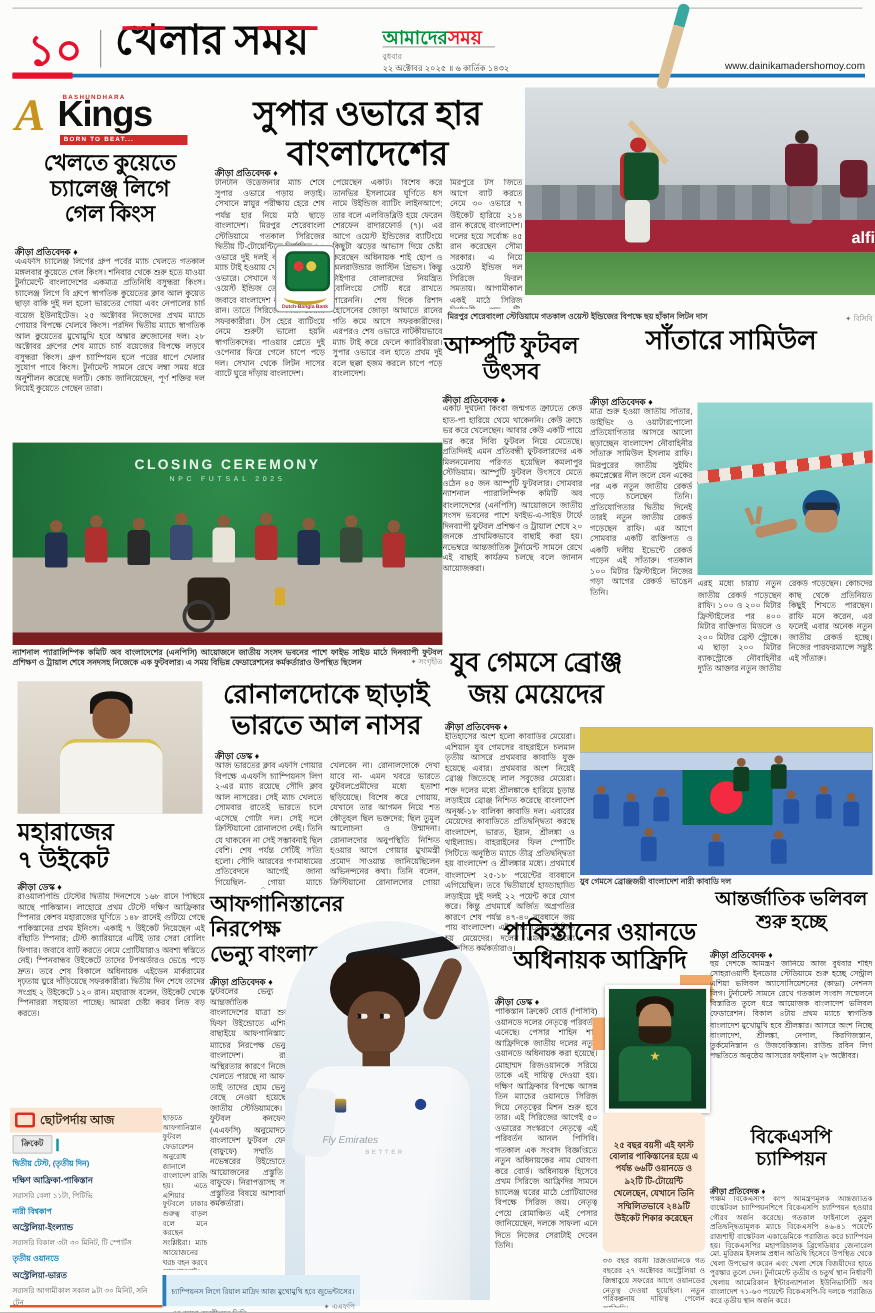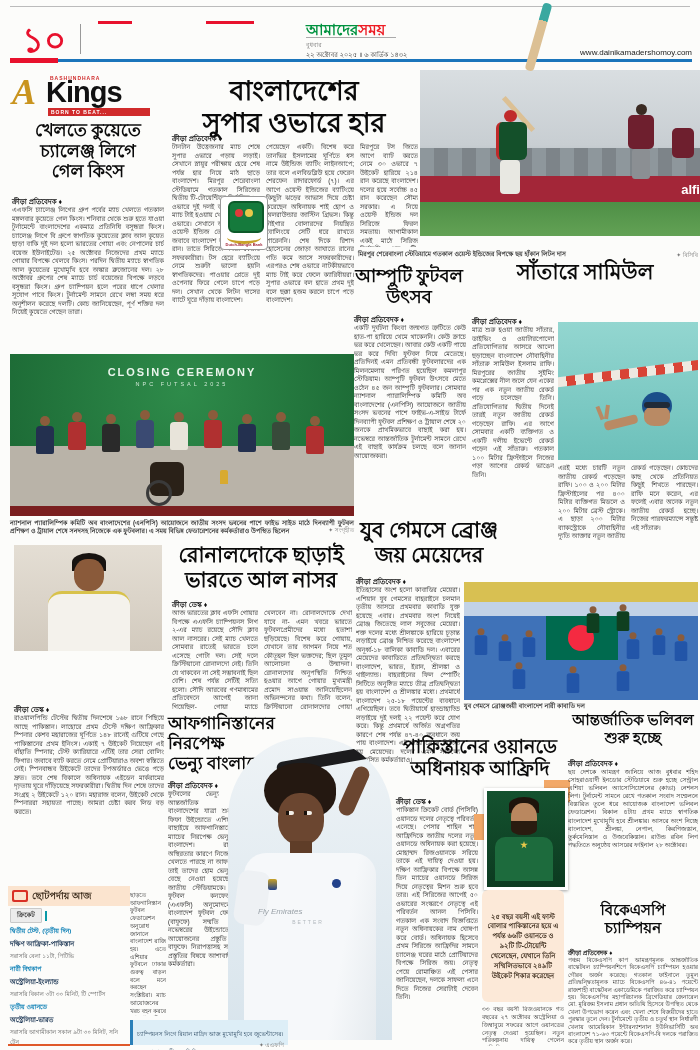--- a/index.html
+++ b/index.html
@@ -24,20 +24,21 @@
 </style>
 </head>
 <body>
 
 <div class="page">
 
   <div class="abs" style="left:10px;top:6px;width:680px;height:1px;background:#bbb"></div>
   <div class="abs" style="left:534px;top:2px;width:9px;height:70px;background:linear-gradient(#3aa8a0 0 18px,#dcc094 18px);transform:rotate(16deg);border-radius:4px;z-index:1"></div>
   <div class="abs" style="left:22px;top:14px;font-size:34px;font-weight:bold;color:#e8112d;z-index:2">১০</div>
   <div class="abs" style="left:80px;top:24px;width:1px;height:30px;background:#999"></div>
+  <div class="abs hl" style="left:92px;top:14px;font-size:33px;z-index:2">খেলার সময়</div>
   <div class="abs" style="left:98px;top:21px;width:34px;height:3px;background:#e8112d;z-index:3"></div>
   <div class="abs" style="left:206px;top:21px;width:48px;height:3px;background:#e8112d;z-index:3"></div>
   <div class="abs" style="left:306px;top:18px;font-size:15px;font-weight:bold;z-index:2">
     <span style="color:#00923f">আমাদের</span><span style="color:#ed1c24">সময়</span>
   </div>
   <div class="abs" style="left:306px;top:37px;width:90px;height:1px;background:#aaa"></div>
   <div class="abs" style="left:306px;top:40px;font-size:6.2px;color:#777">বুধবার</div>
   <div class="abs" style="left:306px;top:49px;font-size:6.6px;color:#333">২২ অক্টোবর ২০২৫ ॥ ৬ কার্তিক ১৪৩২</div>
   <div class="abs" style="left:540px;top:48px;width:152px;text-align:right;font-size:8px;color:#222;z-index:2">www.dainikamadershomoy.com</div>
   <div class="abs" style="left:10px;top:59px;width:682px;height:3px;background:#1b75bb"></div>
@@ -71,22 +72,22 @@
   </div>
   <div class="abs hl" style="left:10px;top:120px;width:156px;font-size:17.5px">
     <div>খেলতে কুয়েতে</div>
     <div>চ্যালেঞ্জ লিগে</div>
     <div>গেল কিংস</div>
   </div>
   <div class="abs byline" style="left:12px;top:196px">ক্রীড়া প্রতিবেদক ♦</div>
   <div class="abs bcol" style="left:12px;top:206px;width:152px;height:146px">এএফসি চ্যালেঞ্জ লিগের গ্রুপ পর্বের ম্যাচ খেলতে গতকাল মঙ্গলবার কুয়েতে গেল কিংস। শনিবার থেকে শুরু হতে যাওয়া টুর্নামেন্টে বাংলাদেশের একমাত্র প্রতিনিধি বসুন্ধরা কিংস। চ্যালেঞ্জ লিগে বি গ্রুপে স্বাগতিক কুয়েতের ক্লাব আল কুয়েত ছাড়া বাকি দুই দল হলো ভারতের গোয়া এবং নেপালের চার্চ বয়েজ ইউনাইটেড। ২৫ অক্টোবর নিজেদের প্রথম ম্যাচে গোয়ার বিপক্ষে খেলবে কিংস। পরদিন দ্বিতীয় ম্যাচে স্বাগতিক আল কুয়েতের মুখোমুখি হবে অস্কার ব্রুজোনের দল। ২৮ অক্টোবর গ্রুপের শেষ ম্যাচে চার্চ বয়েজের বিপক্ষে লড়বে বসুন্ধরা কিংস। গ্রুপ চ্যাম্পিয়ন হলে পরের ধাপে খেলার সুযোগ পাবে কিংস। টুর্নামেন্ট সামনে রেখে লম্বা সময় ধরে অনুশীলন করেছে দলটি। কোচ জানিয়েছেন, পূর্ণ শক্তির দল নিয়েই কুয়েতে গেছেন তারা।</div>
 
   <div class="abs hl" style="left:168px;top:76px;width:252px;font-size:27px">
+    <div>সুপার ওভারে হার</div>
     <div>বাংলাদেশের</div>
-    <div>সুপার ওভারে হার</div>
   </div>
   <div class="abs byline" style="left:172px;top:133px">ক্রীড়া প্রতিবেদক ♦</div>
   <div class="abs bcol" style="left:172px;top:143px;width:88px;height:206px">টানটান উত্তেজনার ম্যাচ শেষে সুপার ওভারে গড়ায় লড়াই। সেখানে স্নায়ুর পরীক্ষায় হেরে শেষ পর্যন্ত হার নিয়ে মাঠ ছাড়ে বাংলাদেশ। মিরপুর শেরেবাংলা স্টেডিয়ামে গতকাল সিরিজের দ্বিতীয় টি-টোয়েন্টিতে নির্ধারিত ২০ ওভারে দুই দলই করে সমান রান। ম্যাচ টাই হওয়ায় খেলা গড়ায় সুপার ওভারে। সেখানে আগে ব্যাট করে ওয়েস্ট ইন্ডিজ তোলে ১৫ রান। জবাবে বাংলাদেশ করতে পারে ১৩ রান। তাতে সিরিজে সমতা ফেরায় সফরকারীরা। টস হেরে ব্যাটিংয়ে নেমে শুরুটা ভালো হয়নি স্বাগতিকদের। পাওয়ার প্লেতে দুই ওপেনার ফিরে গেলে চাপে পড়ে দল। সেখান থেকে লিটন দাসের ব্যাটে ঘুরে দাঁড়ায় বাংলাদেশ।</div>
   <div class="abs bcol" style="left:266px;top:143px;width:88px;height:206px">পেয়েছেন একটি। বিশেষ করে তানভির ইসলামের ঘূর্ণিতে ধস নামে উইন্ডিজ ব্যাটিং লাইনআপে; তার বলে এলবিডব্লিউ হয়ে ফেরেন শেরফেন রাদারফোর্ড (৭)। এর আগে ওয়েস্ট ইন্ডিজের ব্যাটিংয়ে কিছুটা ঝড়ের আভাস দিয়ে চেষ্টা করেছেন অধিনায়ক শাই হোপ ও অলরাউন্ডার জাস্টিন গ্রিভস। কিন্তু টাইগার বোলারদের নিয়ন্ত্রিত বোলিংয়ে সেটি ধরে রাখতে পারেননি। শেষ দিকে রিশাদ হোসেনের জোড়া আঘাতে রানের গতি কমে আসে সফরকারীদের। এরপরও শেষ ওভারে নাটকীয়ভাবে ম্যাচ টাই করে ফেলে ক্যারিবীয়রা। সুপার ওভারে বল হাতে প্রথম দুই বলে ছক্কা হজম করলে চাপে পড়ে বাংলাদেশ।</div>
   <div class="abs bcol" style="left:360px;top:143px;width:58px;height:104px">মিরপুরে টস জিতে আগে ব্যাট করতে নেমে ৩০ ওভারে ৭ উইকেট হারিয়ে ২১৪ রান করেছে বাংলাদেশ। দলের হয়ে সর্বোচ্চ ৪৫ রান করেছেন সৌম্য সরকার। এ নিয়ে ওয়েস্ট ইন্ডিজ দল সিরিজে ফিরল সমতায়। আগামীকাল একই মাঠে সিরিজ নির্ধারণী শেষ টি-টোয়েন্টিতে মুখোমুখি হবে দুদল।</div>
   <div class="abs" style="left:220px;top:196px;width:46px;height:52px;background:#fff;border:1px solid #999;border-radius:4px;z-index:2">
     <div class="abs" style="left:7px;top:4px;width:32px;height:28px;background:#157a3c;border-radius:6px;border:2px solid #0d5a2a"></div>
     <div class="abs" style="left:14px;top:12px;width:8px;height:8px;border-radius:50%;background:#e03a3a"></div>
     <div class="abs" style="left:24px;top:12px;width:8px;height:8px;border-radius:50%;background:#e8c84a"></div>
     <div class="abs" style="left:6px;top:34px;width:34px;height:10px;border-bottom:3px solid #c9a227;border-radius:0 0 50% 50%"></div>
@@ -172,20 +173,24 @@
     <div>ভারতে আল নাসর</div>
   </div>
   <div class="abs byline" style="left:172px;top:599px">ক্রীড়া ডেস্ক ♦</div>
   <div class="abs bcol" style="left:172px;top:609px;width:86px;height:102px">আজ ভারতের ক্লাব এফসি গোয়ার বিপক্ষে এএফসি চ্যাম্পিয়নস লিগ ২-এর ম্যাচ রয়েছে সৌদি ক্লাব আল নাসরের। সেই ম্যাচ খেলতে সোমবার রাতেই ভারতে চলে এসেছে গোটা দল। সেই দলে ক্রিস্টিয়ানো রোনালদো নেই। তিনি যে থাকবেন না সেই সম্ভাবনাই ছিল বেশি। শেষ পর্যন্ত সেটিই সত্যি হলো। সৌদি আরবের গণমাধ্যমের প্রতিবেদনে আগেই জানা গিয়েছিল- গোয়া ম্যাচে রোনালদোকে বিশ্রাম দেওয়া হতে পারে। ফলে ভারত সফরগামী বিমানে তিনি থাকবেন না। তবে আনুষ্ঠানিকভাবে এ কথা না জানানোয় রোনালদো-ভক্তদের আশা ছিল। গোয়ার তরফে অনুরোধ করা হয়েছিল, যাতে রোনালদো ম্যাচটি খেলেন। সেই অনুরোধ রাখেনি সৌদি ক্লাবটি।</div>
   <div class="abs bcol" style="left:264px;top:609px;width:88px;height:102px">খেলবেন না। রোনালদোকে দেখা যাবে না- এমন খবরে ভারতে ফুটবলপ্রেমীদের মধ্যে হতাশা ছড়িয়েছে। বিশেষ করে গোয়ায়, যেখানে তার আগমন নিয়ে শত কৌতূহল ছিল ভক্তদের; ছিল তুমুল আলোচনা ও উন্মাদনা। রোনালদোর অনুপস্থিতি নিশ্চিত হওয়ার আগে গোয়ার মুখ্যমন্ত্রী প্রমোদ সাওয়ান্ত জানিয়েছিলেন অভিনন্দনের কথা। তিনি বলেন, ক্রিস্টিয়ানো রোনালদোর গোয়া সফরের সম্ভাবনার খবর গোয়া নয়, পুরো ভারতজুড়েই ফুটবলপ্রেমীদের মধ্যে দারুণ উত্তেজনা তৈরি করেছে। তার গোয়া সফর আমাদের রাজ্যের জন্য এক গর্বের মুহূর্ত হতো। রোনালদো ভারতে আসবেন ভেবে স্টেডিয়ামের সব টিকিট বিক্রি হয়ে গিয়েছে বলে খবর।</div>
 
   <div class="ph" style="left:14px;top:545px;width:148px;height:106px;background:linear-gradient(#e4ded4,#d2cabe)">
     <div class="abs" style="left:58px;top:8px;width:34px;height:18px;border-radius:50% 50% 0 0;background:#171310"></div>
     <div class="abs" style="left:60px;top:14px;width:30px;height:32px;border-radius:45%;background:#8a5a3a"></div>
     <div class="abs" style="left:34px;top:46px;width:82px;height:60px;border-radius:14px 14px 0 0;background:#f4f2ec;border-top:3px solid #d8c24a"></div>
+  </div>
+  <div class="abs hl hl-left" style="left:14px;top:656px;font-size:19px;text-align:left">
+    <div>মহারাজের</div>
+    <div>৭ উইকেট</div>
   </div>
   <div class="abs byline" style="left:14px;top:704px">ক্রীড়া ডেস্ক ♦</div>
   <div class="abs bcol" style="left:14px;top:714px;width:150px;height:168px">রাওয়ালপিন্ডি টেস্টের দ্বিতীয় দিনশেষে ১৬৮ রানে পিছিয়ে আছে পাকিস্তান। লাহোরে প্রথম টেস্টে দক্ষিণ আফ্রিকার স্পিনার কেশব মহারাজের ঘূর্ণিতে ১৪৮ রানেই গুটিয়ে গেছে পাকিস্তানের প্রথম ইনিংস। একাই ৭ উইকেট নিয়েছেন এই বাঁহাতি স্পিনার; টেস্ট ক্যারিয়ারে এটিই তার সেরা বোলিং ফিগার। জবাবে ব্যাট করতে নেমে প্রোটিয়ারাও অবশ্য স্বস্তিতে নেই। স্পিনবান্ধব উইকেটে তাদের টপঅর্ডারও ভেঙে পড়ে দ্রুত। তবে শেষ বিকালে অধিনায়ক এইডেন মার্করামের দৃঢ়তায় ঘুরে দাঁড়িয়েছে সফরকারীরা। দ্বিতীয় দিন শেষে তাদের সংগ্রহ ২ উইকেটে ১২০ রান। মহারাজ বলেন, উইকেট থেকে স্পিনাররা সহায়তা পাচ্ছে। আমরা চেষ্টা করব লিড বড় করতে।</div>
 
   <div class="abs hl" style="left:350px;top:518px;width:158px;font-size:21px">
     <div>যুব গেমসে ব্রোঞ্জ</div>
     <div>জয় মেয়েদের</div>
   </div>
   <div class="abs byline" style="left:356px;top:576px">ক্রীড়া প্রতিবেদক ♦</div>
   <div class="abs bcol" style="left:356px;top:586px;width:104px;height:294px">ইতিহাসের অংশ হলো কাবাডির মেয়েরা। এশিয়ান যুব গেমসের বাহরাইনে চলমান তৃতীয় আসরে প্রথমবার কাবাডি যুক্ত হয়েছে এবার। প্রথমবার অংশ নিয়েই ব্রোঞ্জ জিতেছে লাল সবুজের মেয়েরা। শক্ত দলের মধ্যে শ্রীলঙ্কাকে হারিয়ে চূড়ান্ত লড়াইয়ে ব্রোঞ্জ নিশ্চিত করেছে বাংলাদেশ অনূর্ধ্ব-১৮ বালিকা কাবাডি দল। এবারের মেয়েদের কাবাডিতে প্রতিদ্বন্দ্বিতা করছে বাংলাদেশ, ভারত, ইরান, শ্রীলঙ্কা ও থাইল্যান্ড। বাহরাইনের ফিল স্পোর্টিং সিটিতে অনুষ্ঠিত ম্যাচে তীব্র প্রতিদ্বন্দ্বিতা হয় বাংলাদেশ ও শ্রীলঙ্কার মধ্যে। প্রথমার্ধে বাংলাদেশ ২৫-১৮ পয়েন্টের ব্যবধানে এগিয়েছিল। তবে দ্বিতীয়ার্ধে হাড্ডাহাড্ডি লড়াইয়ে দুই দলই ২২ পয়েন্ট করে যোগ করে। কিন্তু প্রথমার্ধে অর্জিত অগ্রগতির কারণে শেষ পর্যন্ত ৪৭-৪০ ব্যবধানে জয় পায় বাংলাদেশ। এই জয়ে ব্রোঞ্জ নিশ্চিত হয় মেয়েদের। দলের এমন সাফল্যে উচ্ছ্বসিত কর্মকর্তারাও।</div>

